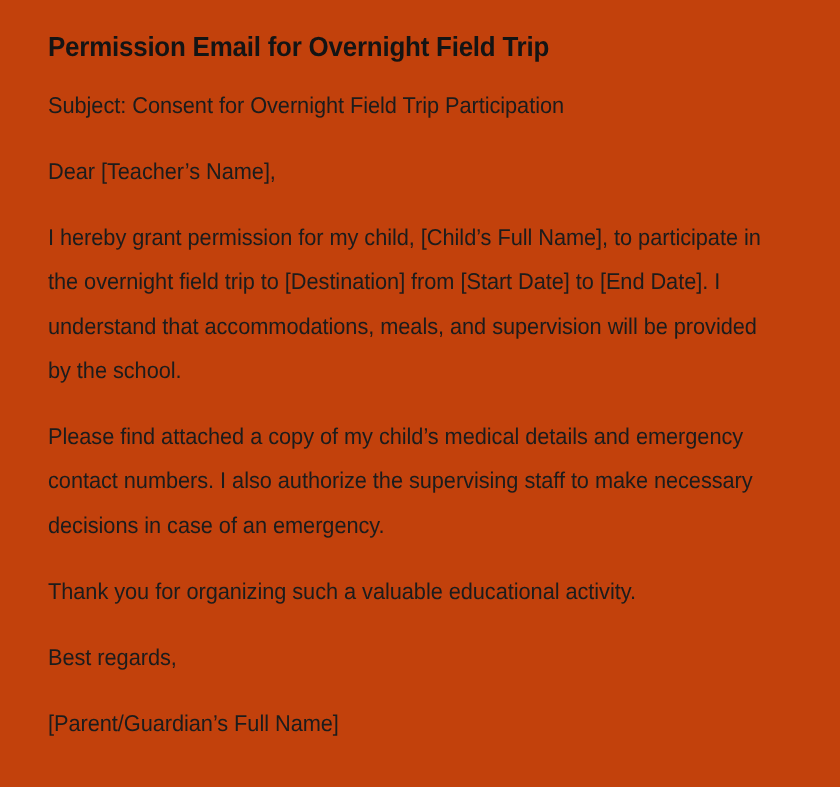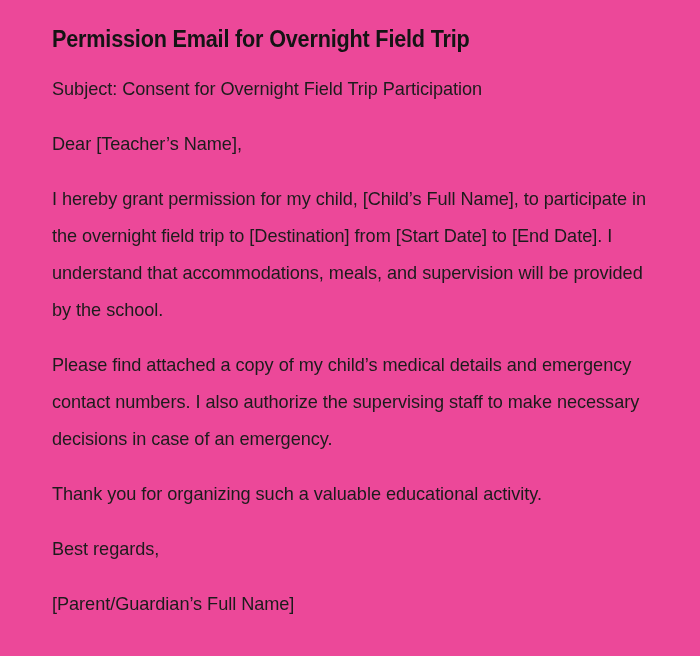--- a/index.html
+++ b/index.html
@@ -15,22 +15,22 @@
     overflow: hidden;
     font-family: "Liberation Sans", "DejaVu Sans", sans-serif;
     color: #1c1c1c;
     -webkit-font-smoothing: antialiased;
   }
 
   .page {
     box-sizing: border-box;
     width: 700px;
     height: 656px;
-    background: #ec4899;
-    padding: 24px 60px 0 52px;
+    background: #c2410c;
+    padding: 24px 60px 0 40px;
   }
 
   .doc-title {
     margin: 0;
     padding: 0;
     font-size: 23px;
     font-weight: 700;
     line-height: 30px;
     letter-spacing: -0.2px;
     color: #141414;

